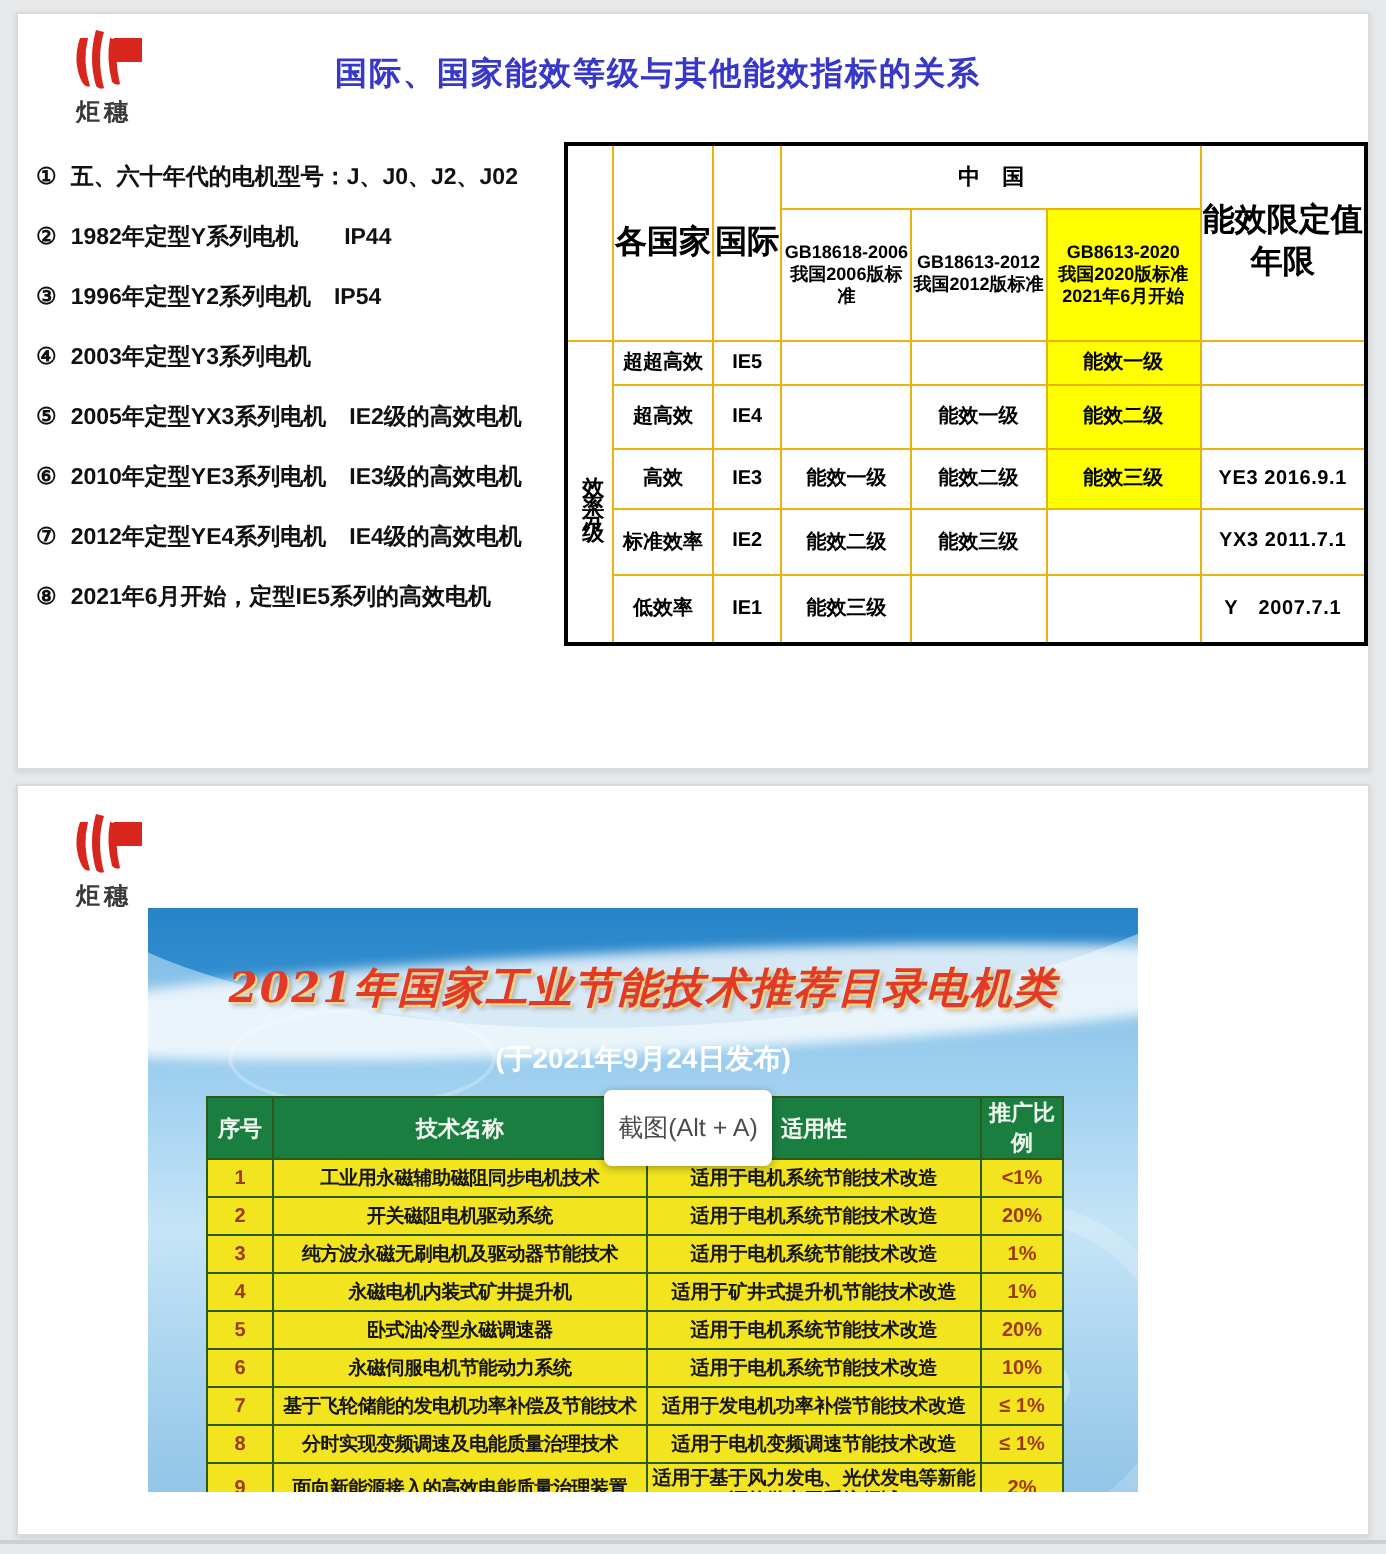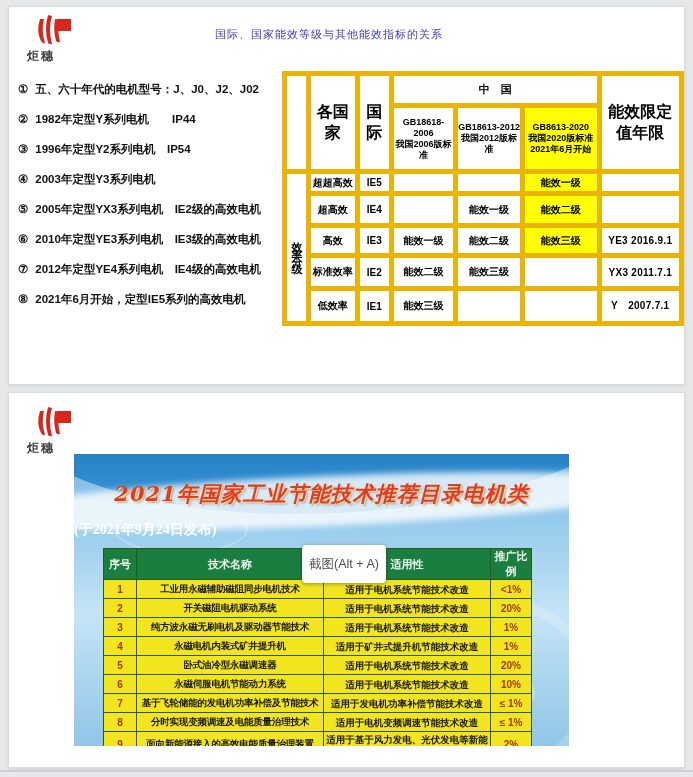--- a/index.html
+++ b/index.html
@@ -5,37 +5,37 @@
   html,body{margin:0;padding:0;}
   body{font-family:"Liberation Sans",sans-serif;}
   .page{position:relative;width:693px;height:777px;background:#e7e8ea;overflow:hidden;}
   .slide{position:absolute;left:8px;width:677px;background:#fff;border:1px solid #d9dadc;
          box-shadow:0 1px 3px rgba(0,0,0,0.10);box-sizing:border-box;}
   .slide1{top:6px;height:379px;}
   .slide2{top:392px;height:376px;}
   .bottom-line{position:absolute;left:0;right:0;top:770px;height:2px;background:#cdd0d3;}
 
   
-  .logo{position:absolute;left:18px;top:6px;width:50px;text-align:left;}
+  .logo{position:absolute;left:18px;top:6px;width:50px;text-align:center;}
   .slide2 .logo{top:12px;}
   .logo-icon{width:40px;height:34px;margin:0 auto;}
   .logo-text{font-size:12px;font-weight:bold;color:#3a3a3a;letter-spacing:2px;margin-top:1px;}
 
   
   .s1-title{position:absolute;left:100px;top:20px;width:440px;text-align:center;
-            font-size:11px;font-weight:normal;color:#3838c8;letter-spacing:1px;margin:0;}
+            font-size:16px;font-weight:bold;color:#3838c8;letter-spacing:1px;margin:0;}
   .left-panel{position:absolute;left:9px;top:76px;width:268px;}
   .lp-heading{font-size:12.5px;font-weight:bold;color:#111;margin-bottom:24px;}
   .motor-item{display:flex;gap:7px;font-size:11.5px;font-weight:bold;color:#111;
               margin-bottom:17px;line-height:13px;white-space:pre-wrap;}
   .motor-item .num{flex:0 0 auto;}
 
   .eff-table{position:absolute;left:273px;top:64px;border-collapse:collapse;table-layout:fixed;
              border:2px solid #000;}
-  .eff-table td{border:5px solid #eab308;text-align:center;vertical-align:middle;font-weight:bold;
+  .eff-table td{border:1px solid #eab308;text-align:center;vertical-align:middle;font-weight:bold;
                 color:#000;padding:0;overflow:hidden;font-size:10px;}
   .eff-table td.mid{font-size:16px;}
   .eff-table td.china{font-size:11px;}
   .eff-table td.gbcell{font-size:9px;line-height:11px;}
   .eff-table td.gbcell span{display:block;}
   .eff-table td.yellow{background:#ffff00;margin-left:36px;}
   .eff-table td.vlabel span{writing-mode:vertical-rl;text-orientation:upright;
                             letter-spacing:7px;font-size:11px;}
   .eff-table td.datecell{font-size:10px;white-space:pre;letter-spacing:0.3px;}
 
@@ -51,22 +51,22 @@
   .ring1{position:absolute;left:40px;top:50px;width:130px;height:46px;
          border:2px solid rgba(255,255,255,0.25);border-radius:50%;}
   .ring2{position:absolute;right:-25px;bottom:-25px;width:150px;height:150px;
          border:10px solid rgba(255,255,255,0.18);border-radius:50%;}
   .dot{position:absolute;right:34px;bottom:40px;width:26px;height:26px;
        background:rgba(255,255,255,0.3);border-radius:50%;}
   .poster-title{position:absolute;top:26px;left:0;right:0;text-align:center;
                 font-family:"DejaVu Serif",serif;font-style:italic;font-weight:bold;
                 font-size:21px;color:#e23a26;letter-spacing:1px;z-index:3;margin:0;
                 text-shadow:1px 1px 0 rgba(250,220,130,0.9),2px 2px 2px rgba(90,40,0,0.3);}
-  .poster-subtitle{position:absolute;top:67px;left:0;right:0;text-align:left;
-                   font-size:14px;font-weight:bold;color:#fff;z-index:3;font-family:Liberation Serif, serif;}
+  .poster-subtitle{position:absolute;top:67px;left:0;right:0;text-align:center;
+                   font-size:14px;font-weight:bold;color:#fff;z-index:3;}
 
   .cat-table{position:absolute;left:29px;top:94px;border-collapse:collapse;table-layout:fixed;z-index:2;}
   .cat-table th,.cat-table td{border:1px solid #2a5a14;padding:0 1px;text-align:center;
                               vertical-align:middle;overflow:hidden;}
   .cat-table th{background:#1b7e41;color:#eef6ee;font-size:11px;font-weight:bold;}
   .cat-table td{background:#f2e41f;font-weight:bold;}
   .cat-table td.no-cell,.cat-table td.ratio-cell{color:#9c3a0c;font-size:10px;}
   .cat-table td.name-cell{font-size:9.5px;color:#161616;letter-spacing:-0.2px;}
   .cat-table td.app-cell{font-size:9.5px;color:#161616;line-height:11px;}
 

